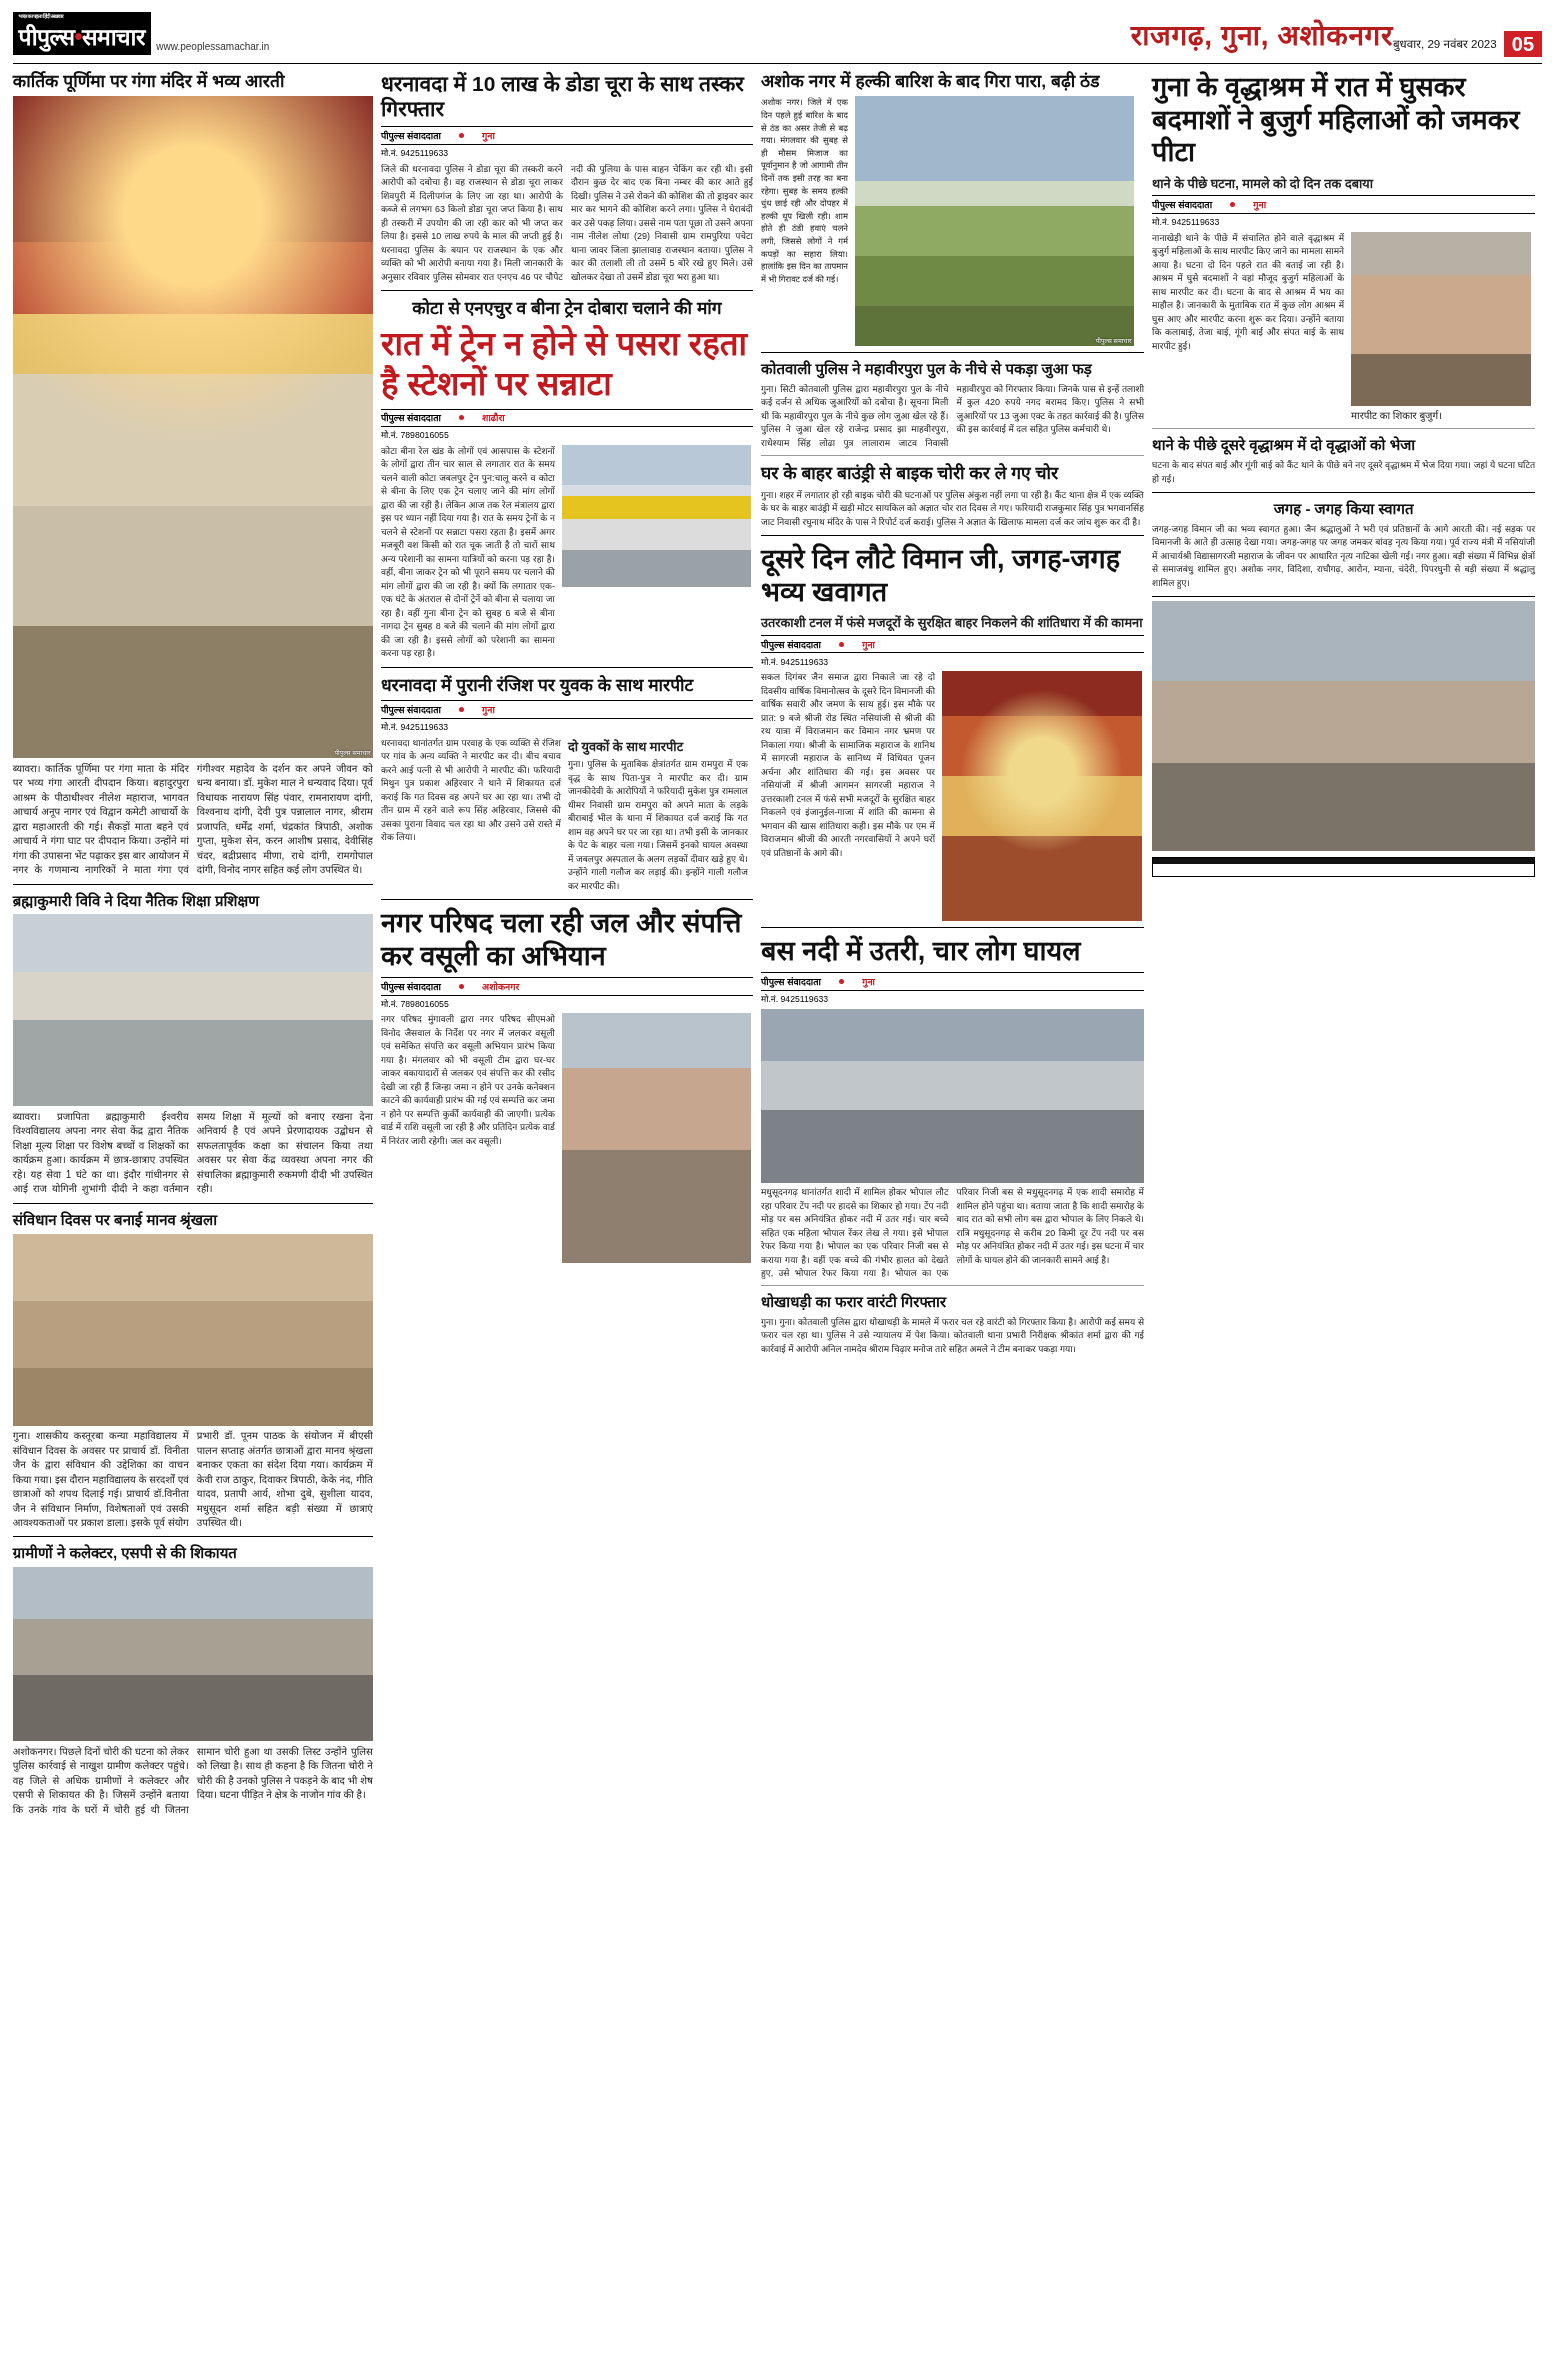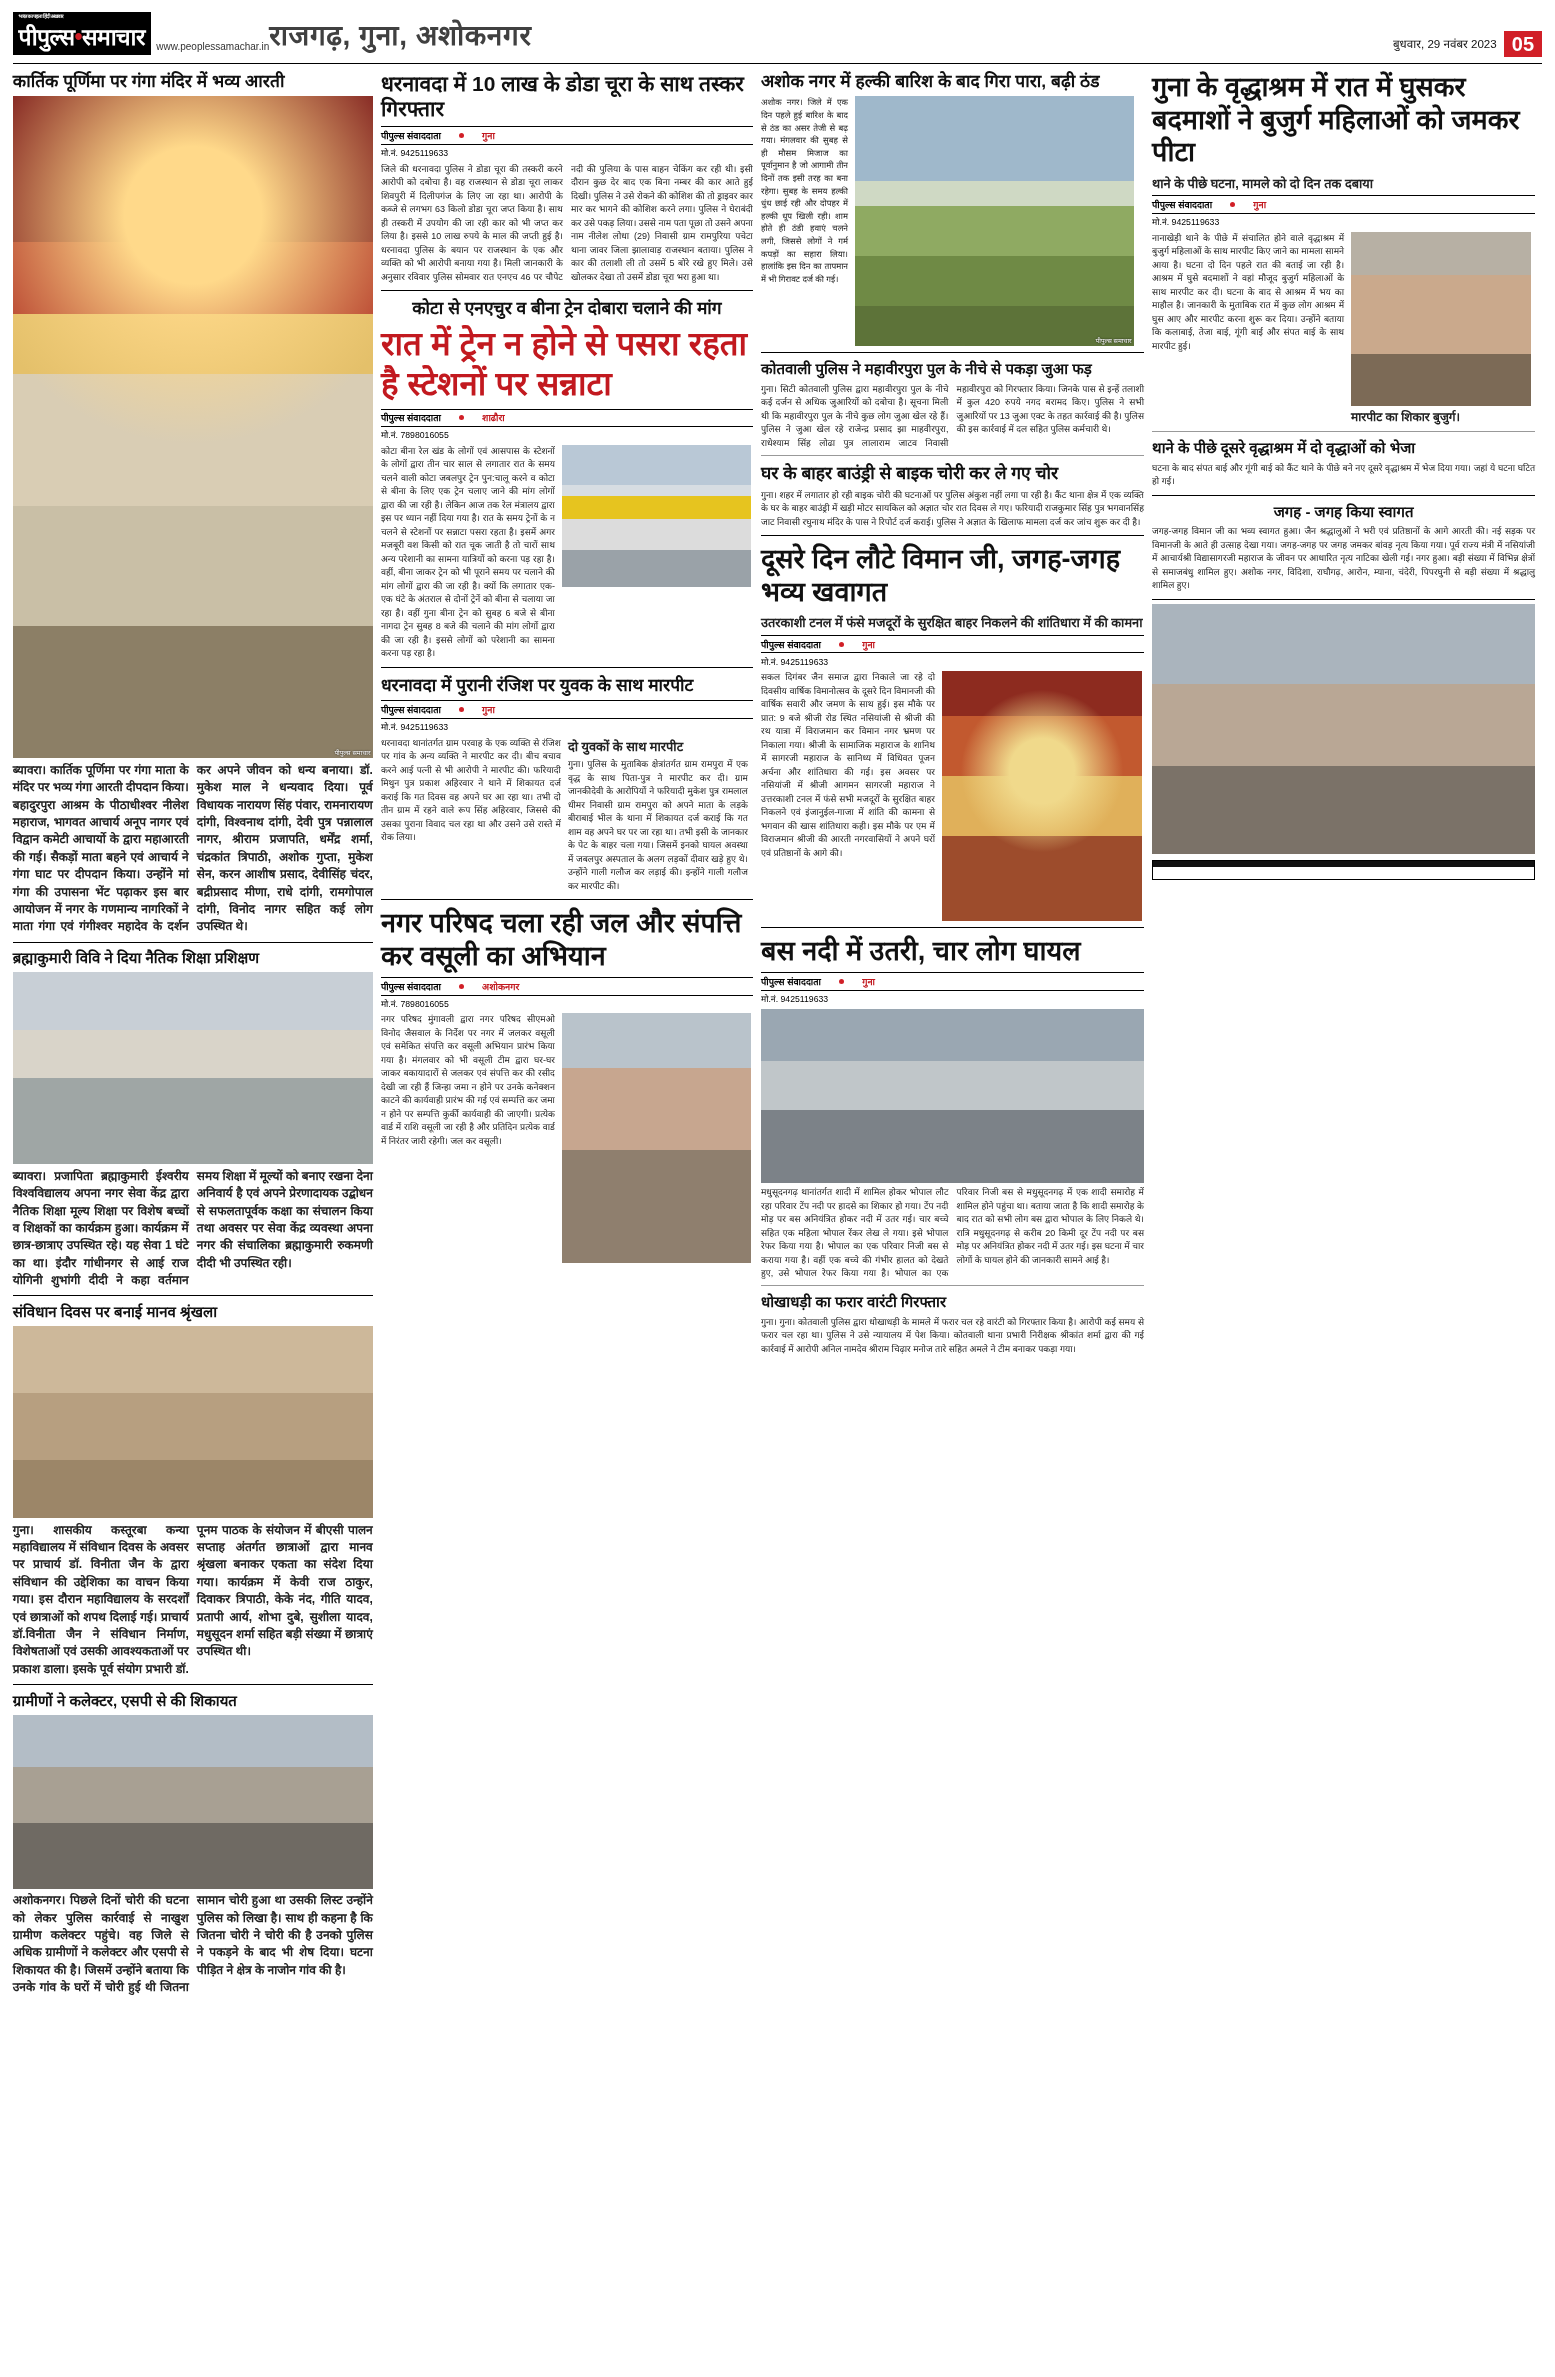--- a/index.html
+++ b/index.html
@@ -31,25 +31,25 @@
   .logo-wrap { display: flex; align-items: flex-end; gap: 5.8px; }
   .logo-box {
     background: #000; color: #fff; font-weight: bold;
     font-size: 23px; padding: 2.3px 5.8px 3.5px 5.8px; letter-spacing: -0.6px;
     display: flex; align-items: center;
   }
   .logo-tag { font-size: 5.2px; color: #fff; line-height: 1; display:block; }
   .logo-red { color: #d11f27; }
   .site-url { font-size: 10px; color: #333; padding-bottom: 3.5px; }
   .edition-title {
-    color: #404040;
+    color: #b91c1c;
     font-size: 28px;
     font-weight: bold;
     letter-spacing: 0.6px;
-    text-align: left;
+    text-align: right;
     flex: 1;
   }
   .date-block { display:flex; align-items:center; gap:7px;margin-top:20px; }
   .date-text { font-size: 11.6px; color: #111; }
   .page-num {
     background: #d11f27; color: #fff; font-size: 20px; font-weight: bold;
     padding: 1.2px 8.1px; line-height: 1.2;
   }
 
   
@@ -83,21 +83,21 @@
   }
   .byline .dot { width: 5.2px; height: 5.2px; border-radius: 50%; background: #d11f27; display:inline-block; }
   .byline .place { color: #c2191f; }
   .mob { font-size: 8.7px; margin-bottom: 3.5px; }
 
   .body-text {
     font-size: 9px; line-height: 1.5; text-align: justify; color: #1a1a1a;
   }
   .cols2 { column-count: 2; column-gap: 8.1px; }
 
-  .caption { font-size: 12px; color: #222; line-height: 1.45; text-align: justify; margin-top: 3.5px; font-weight: bold;}
+  .caption { font-size: 10px; color: #222; line-height: 1.45; text-align: justify; margin-top: 3.5px;}
 
   
   .photo { position: relative; overflow: hidden; background: #cfd4d8; }
   .photo .credit {
     position: absolute; right: 2.3px; bottom: 1.2px; font-size: 6.4px; color: #fff;
     text-shadow: 0 0 1.7px #000;
   }
   .ph-temple {
     background:
       radial-gradient(circle at 50% 18%, #ffd98a 0 12%, rgba(255,217,138,0) 40%),

